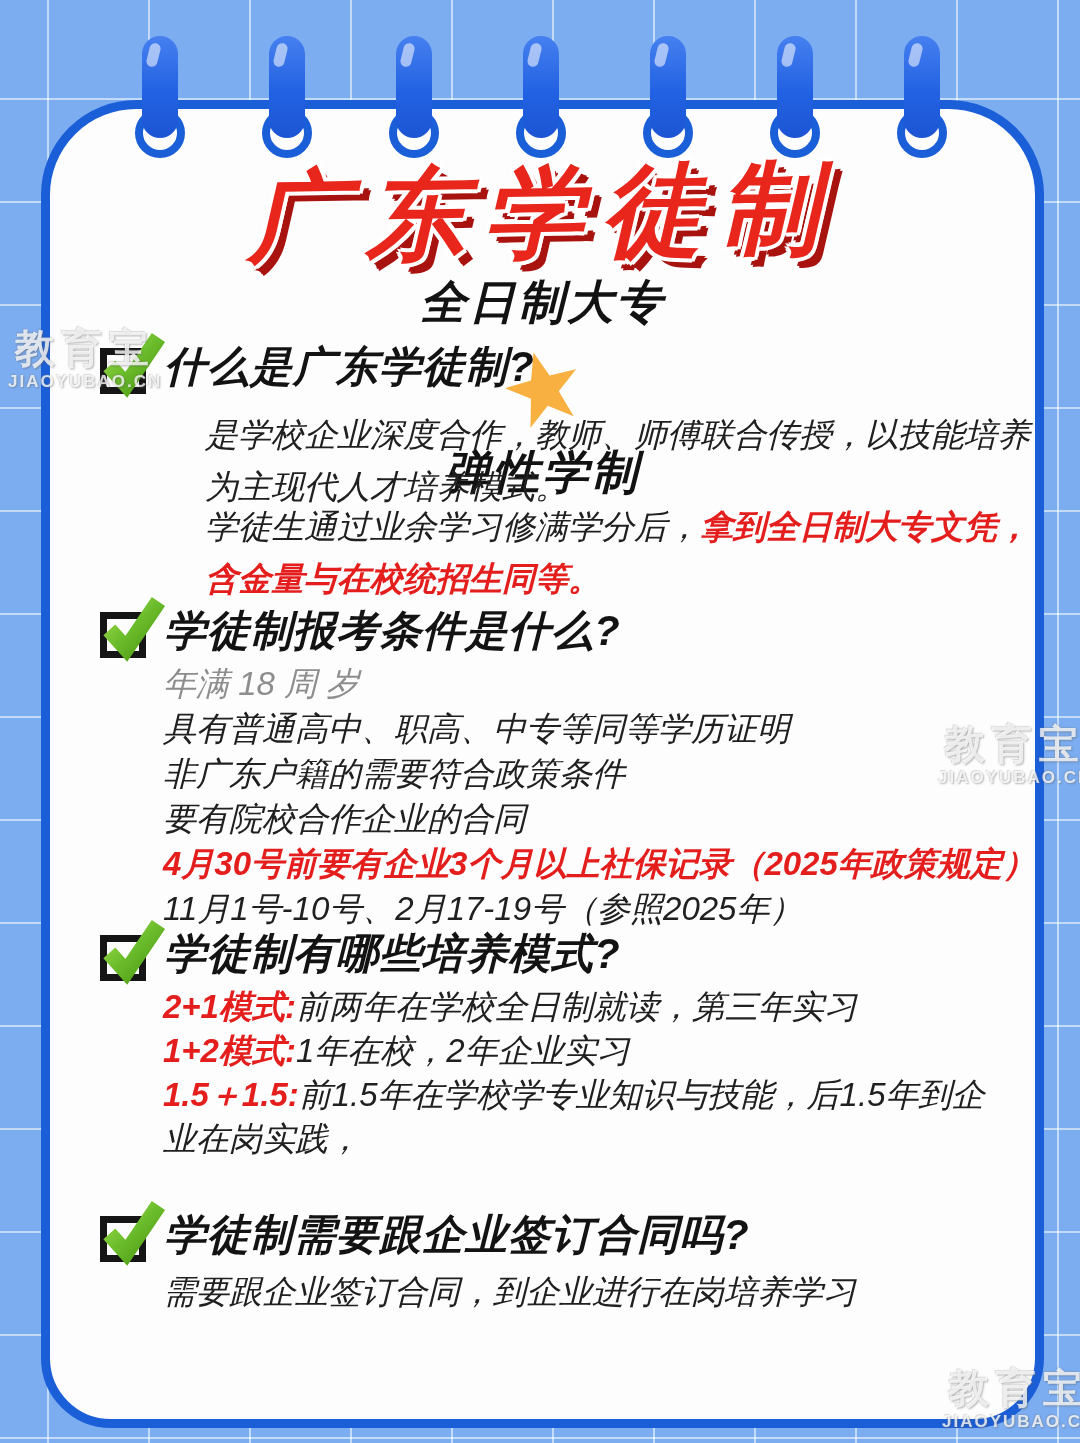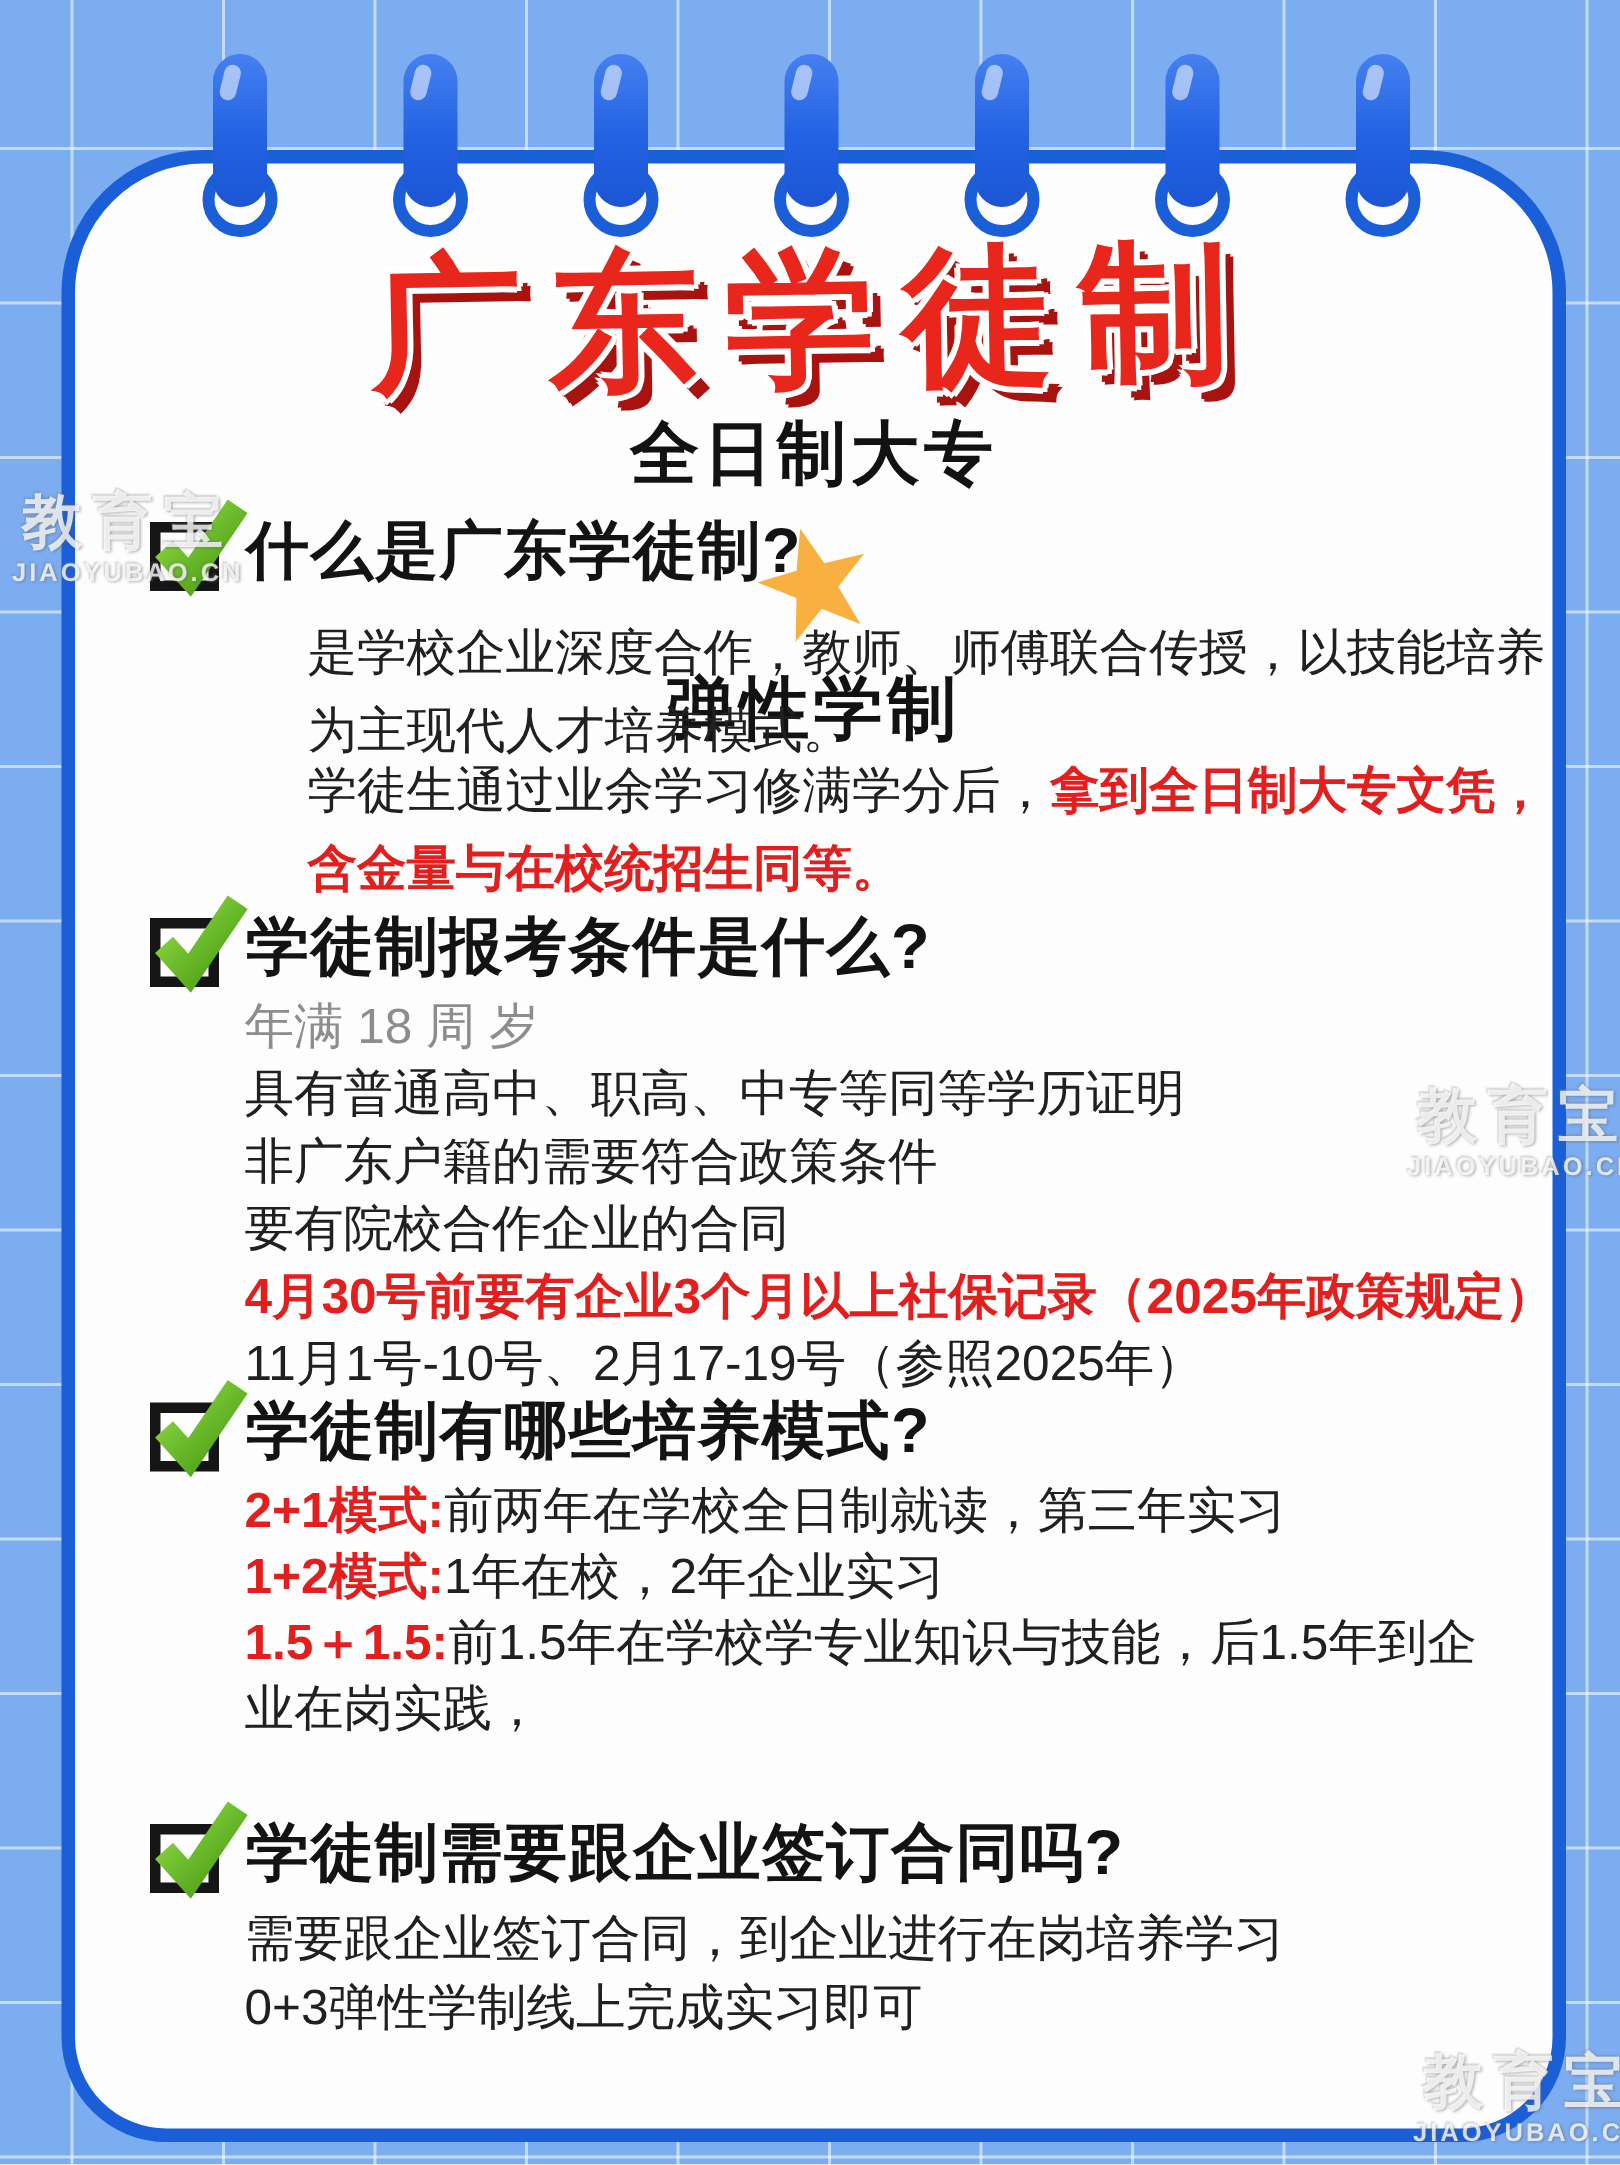--- a/index.html
+++ b/index.html
@@ -17,20 +17,21 @@
     background-size:101px 103px;
     background-position:47px 98px;
   }
   
   .card {
     position:absolute; left:41px; top:100px; width:1003px; height:1328px;
     background:#fdfdfe;
     border:9px solid #1a5ed8;
     border-radius:95px 95px 70px 70px;
     z-index:1;
+    font-style:italic;
   }
   
   .ring { position:absolute; top:36px; width:50px; height:150px; z-index:2; }
   .ring .circle {
     position:absolute; top:72px; left:0; width:50px; height:50px;
     border:8px solid #1a5ed8; border-radius:50%; background:#fdfdfe;
   }
   .ring .pill {
     position:absolute; top:0; left:7px; width:36px; height:102px;
     border-radius:18px;
@@ -205,21 +206,20 @@
         <span class="check">
           <span class="box"></span>
           <svg viewBox="0 0 72 72" width="68" height="68">
               <path d="M12 38 L30 58 L64 8" fill="none" stroke="url(#chkgrad)" stroke-width="17"></path>
             </svg>
         </span>
         <h2>学徒制需要跟企业签订合同吗?</h2>
       </div>
       <div class="body list s4" style="top:1160px">
         <p>需要跟企业签订合同，到企业进行在岗培养学习</p>
-        <p>0+3弹性学制线上完成实习即可</p>
       </div>
     </section>
 
   </div>
 
   <div class="wm" style="left:8px; top:328px">
     <div class="brand">教育宝</div>
     <div class="domain">JIAOYUBAO.CN</div>
   </div>
   <div class="wm" style="left:938px; top:724px">

